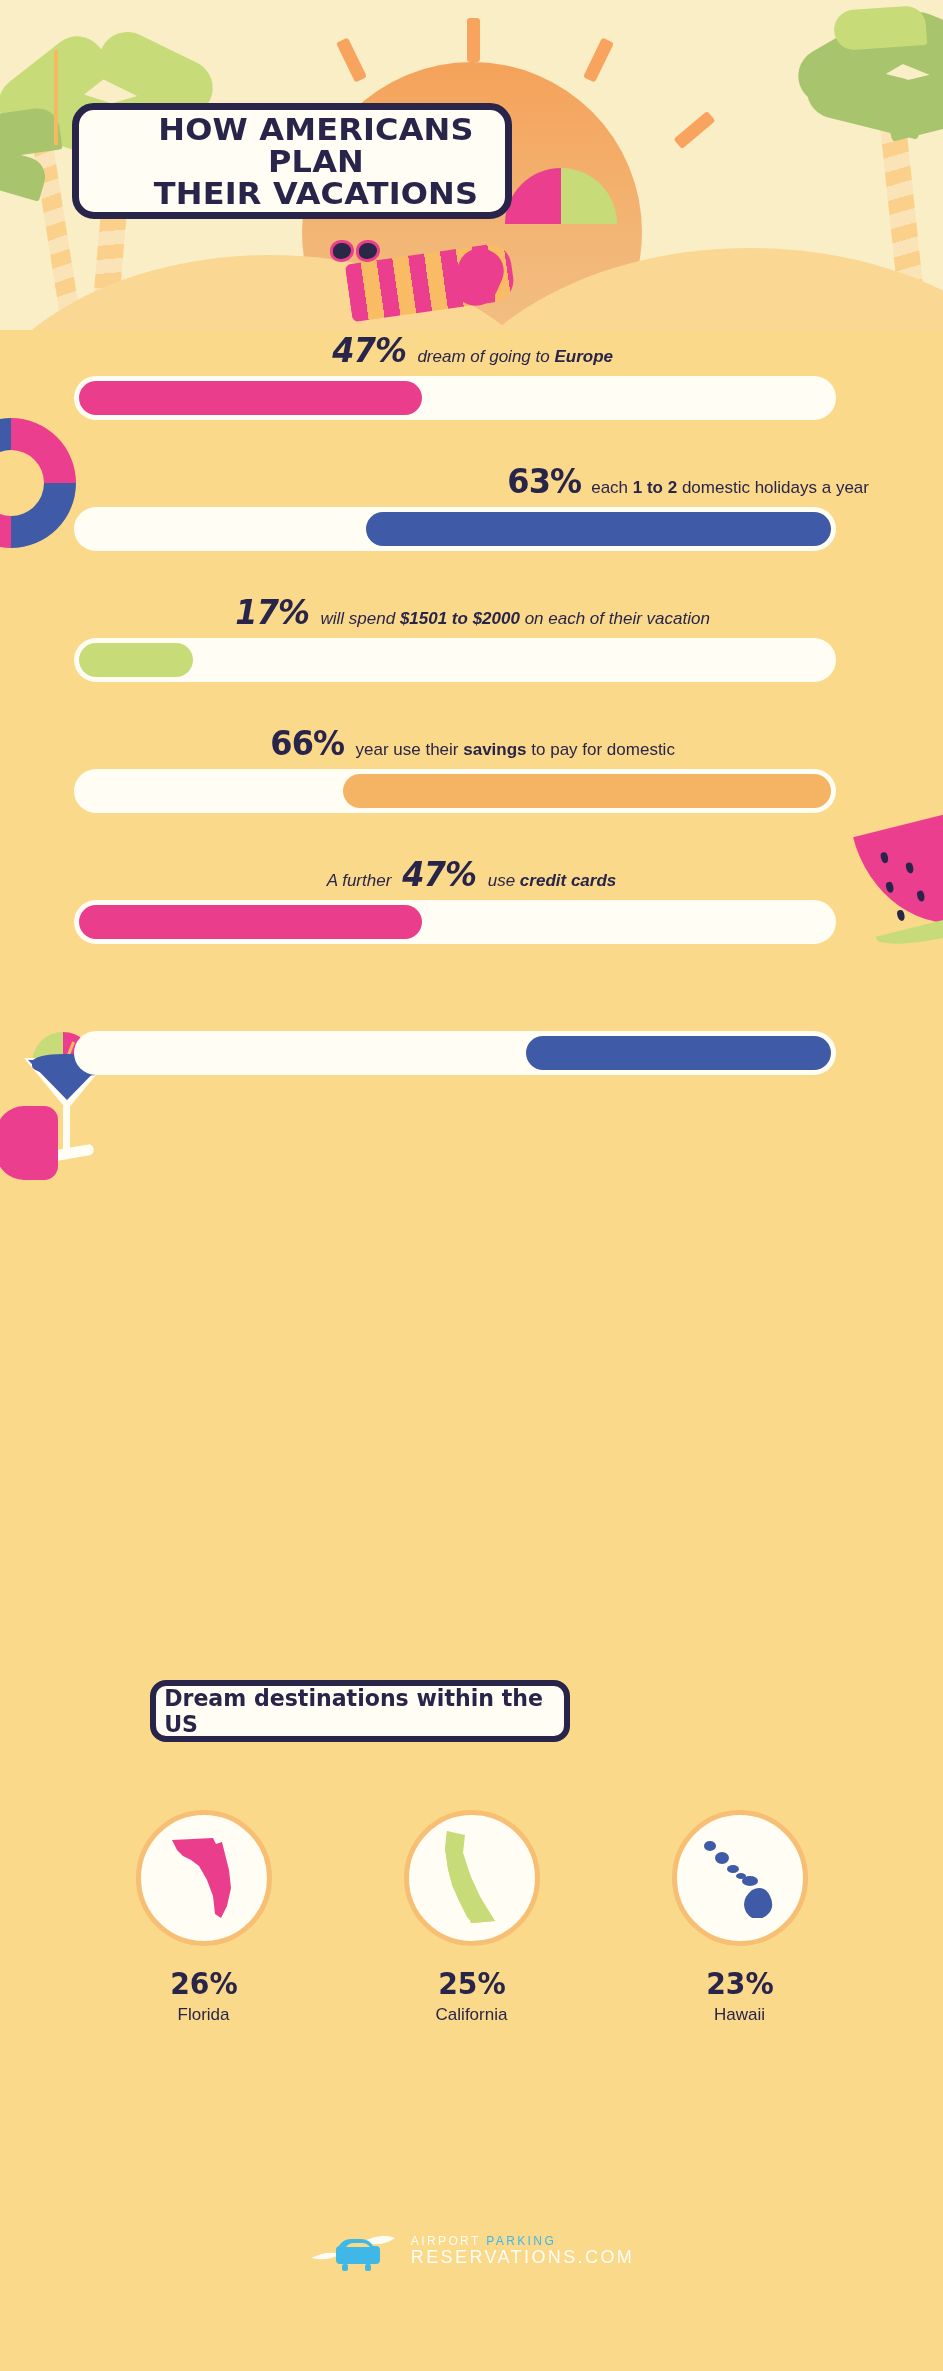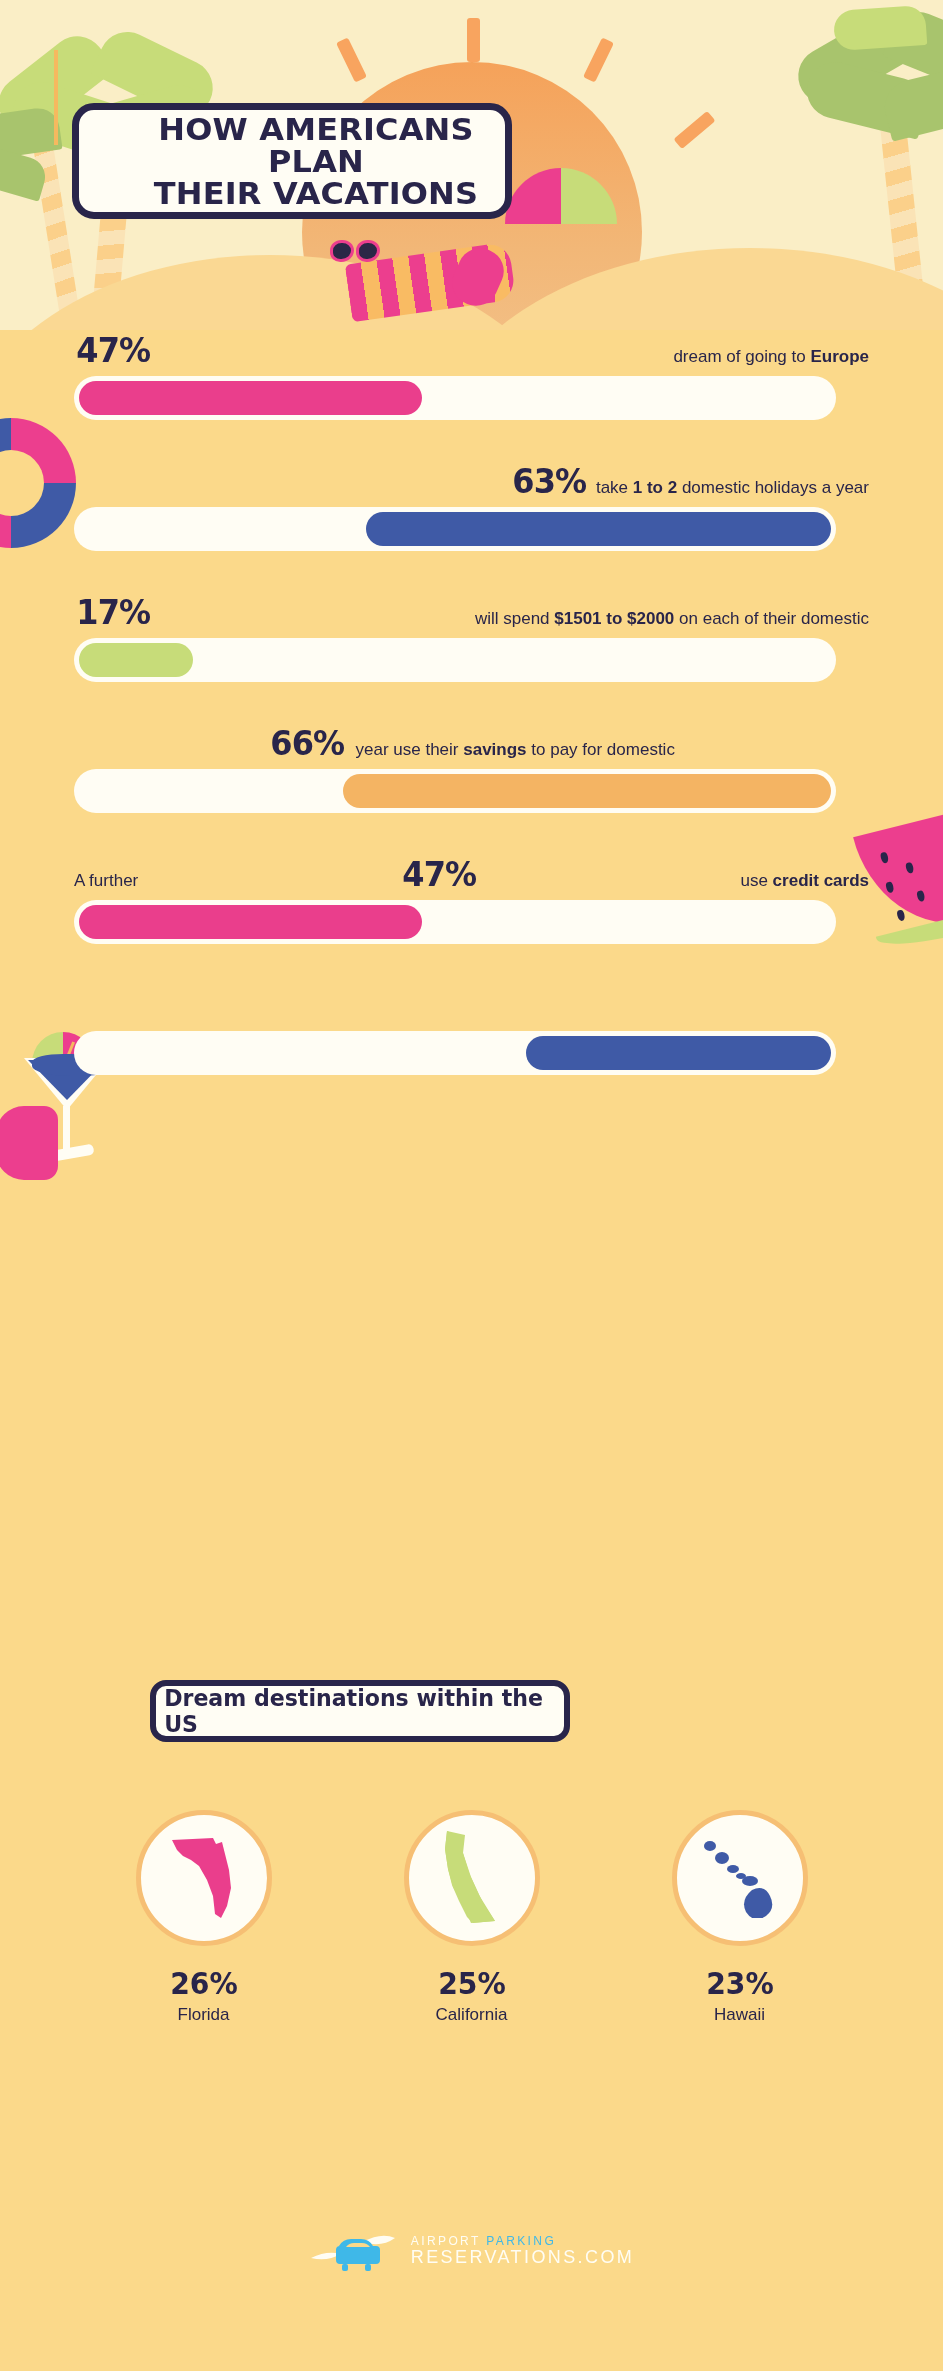--- a/index.html
+++ b/index.html
@@ -132,21 +132,21 @@
   .mini-stick { position:absolute; left:56px; top:4px; width:3px; height:54px; background:#f6b95f; transform:rotate(22deg); }
 
   
   .stats { position:absolute; left:0; top:330px; width:943px; z-index:4; }
   .stat { position:relative; width:943px; height:131px; }
   .stat-label {
     position:absolute; width:100%; padding:0 74px;
     display:flex; align-items:baseline; gap:9px;
     font-size:17px; color:#29254a; white-space:nowrap;
   }
-  .stat-label.left { justify-content:space-between; }
+  .stat-label.left { justify-content:center;font-style:italic; }
   .stat-label.right { justify-content:flex-end;gap:8px; }
   .stat-label.center { justify-content:center; }
   .pct {
     font-family:"DejaVu Sans", sans-serif;
     font-weight:bold; font-size:34px; color:#29254a;
     transform:scaleX(0.94); letter-spacing:-1px;
   }
   .phrase { font-size:17px; color:#29254a; }
   .phrase b { font-weight:bold; }
   .pre { font-size:17px; color:#29254a; }
@@ -283,31 +283,31 @@
       <span class="phrase"><span>dream of going to </span><b>Europe</b><span></span></span>
     </div>
     <div class="track">
       <div class="fill" style="width:45%;background:#ea3e8c;"></div>
     </div>
   </div>
 
   <div class="stat">
     <div class="stat-label right">
       <span class="pct">63%</span>
-      <span class="phrase"><span>take </span><b>1 to 2</b><span> domestic holidays a year</span></span>
+      <span class="phrase"><span>each </span><b>1 to 2</b><span> domestic holidays a year</span></span>
     </div>
     <div class="track ralign">
       <div class="fill" style="width:61%;background:#3f5aa6;"></div>
     </div>
   </div>
 
   <div class="stat">
     <div class="stat-label left">
       <span class="pct">17%</span>
-      <span class="phrase"><span>will spend </span><b>$1501 to $2000</b><span> on each of their domestic</span></span>
+      <span class="phrase"><span>will spend </span><b>$1501 to $2000</b><span> on each of their vacation</span></span>
     </div>
     <div class="track">
       <div class="fill" style="width:15%;background:#c7dc79;"></div>
     </div>
   </div>
 
   <div class="stat">
     <div class="stat-label center">
       <span class="pct">66%</span>
       <span class="phrase"><span>year use their </span><b>savings</b><span> to pay for domestic</span></span>

